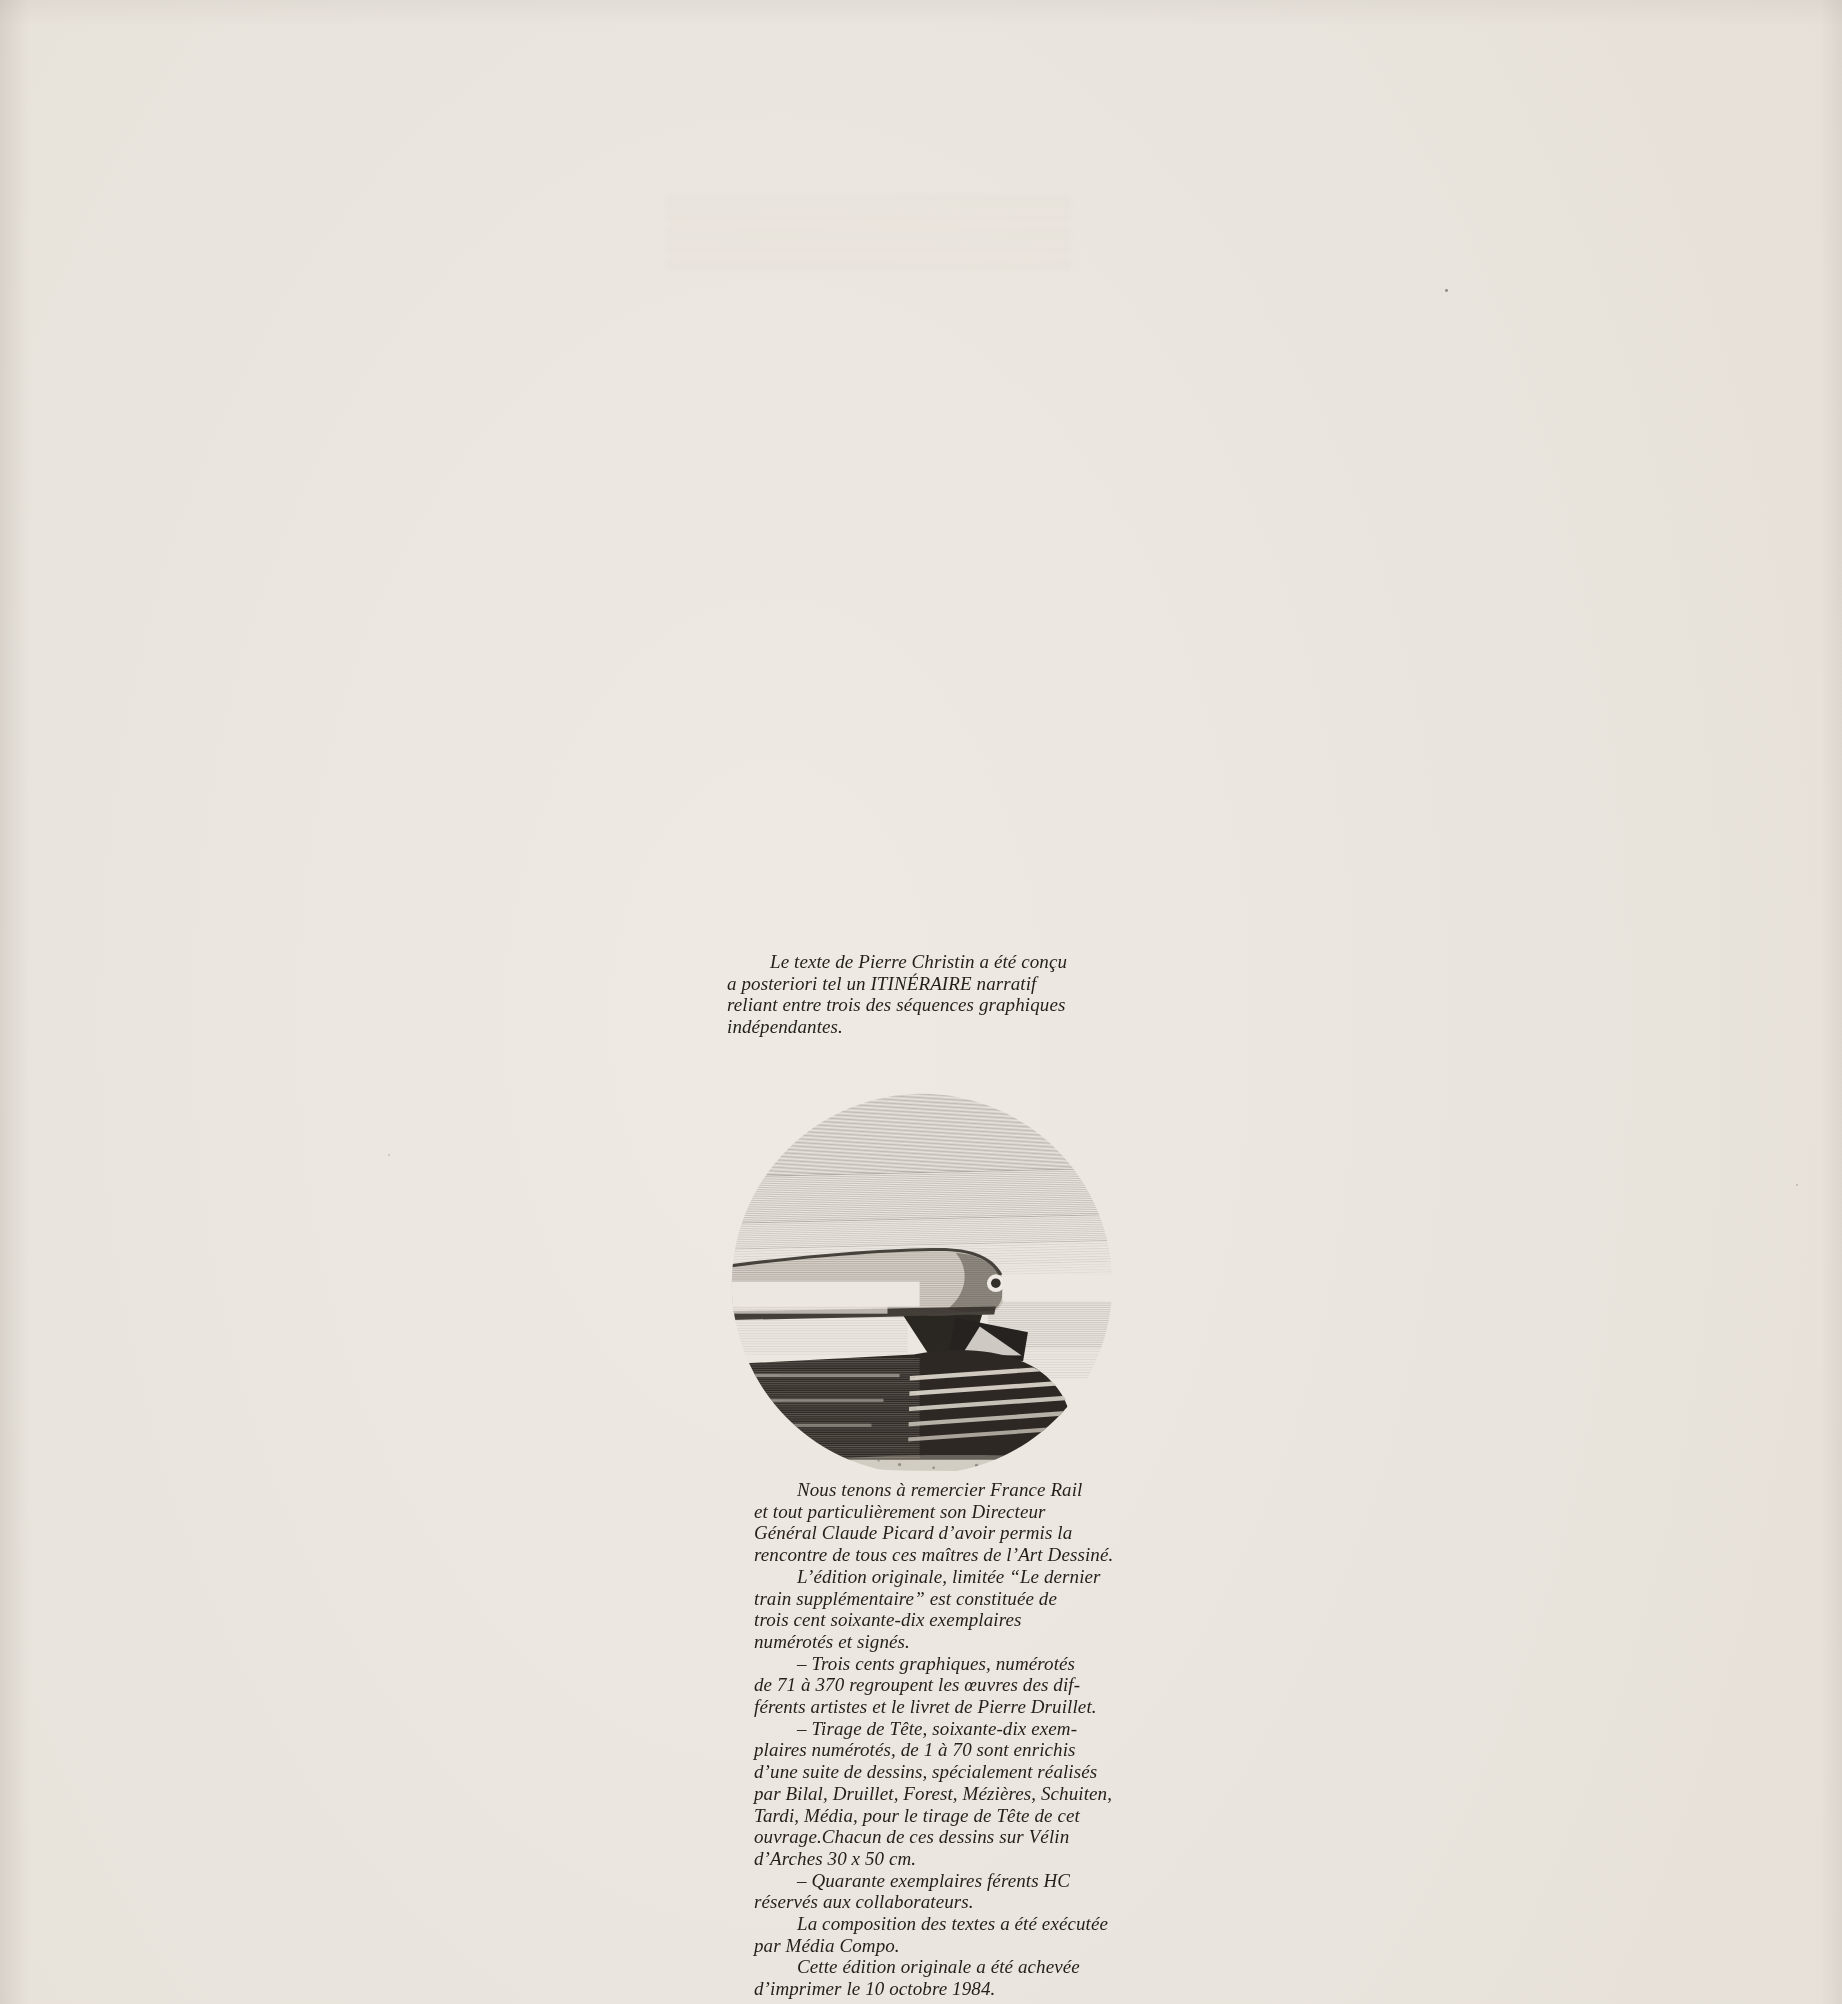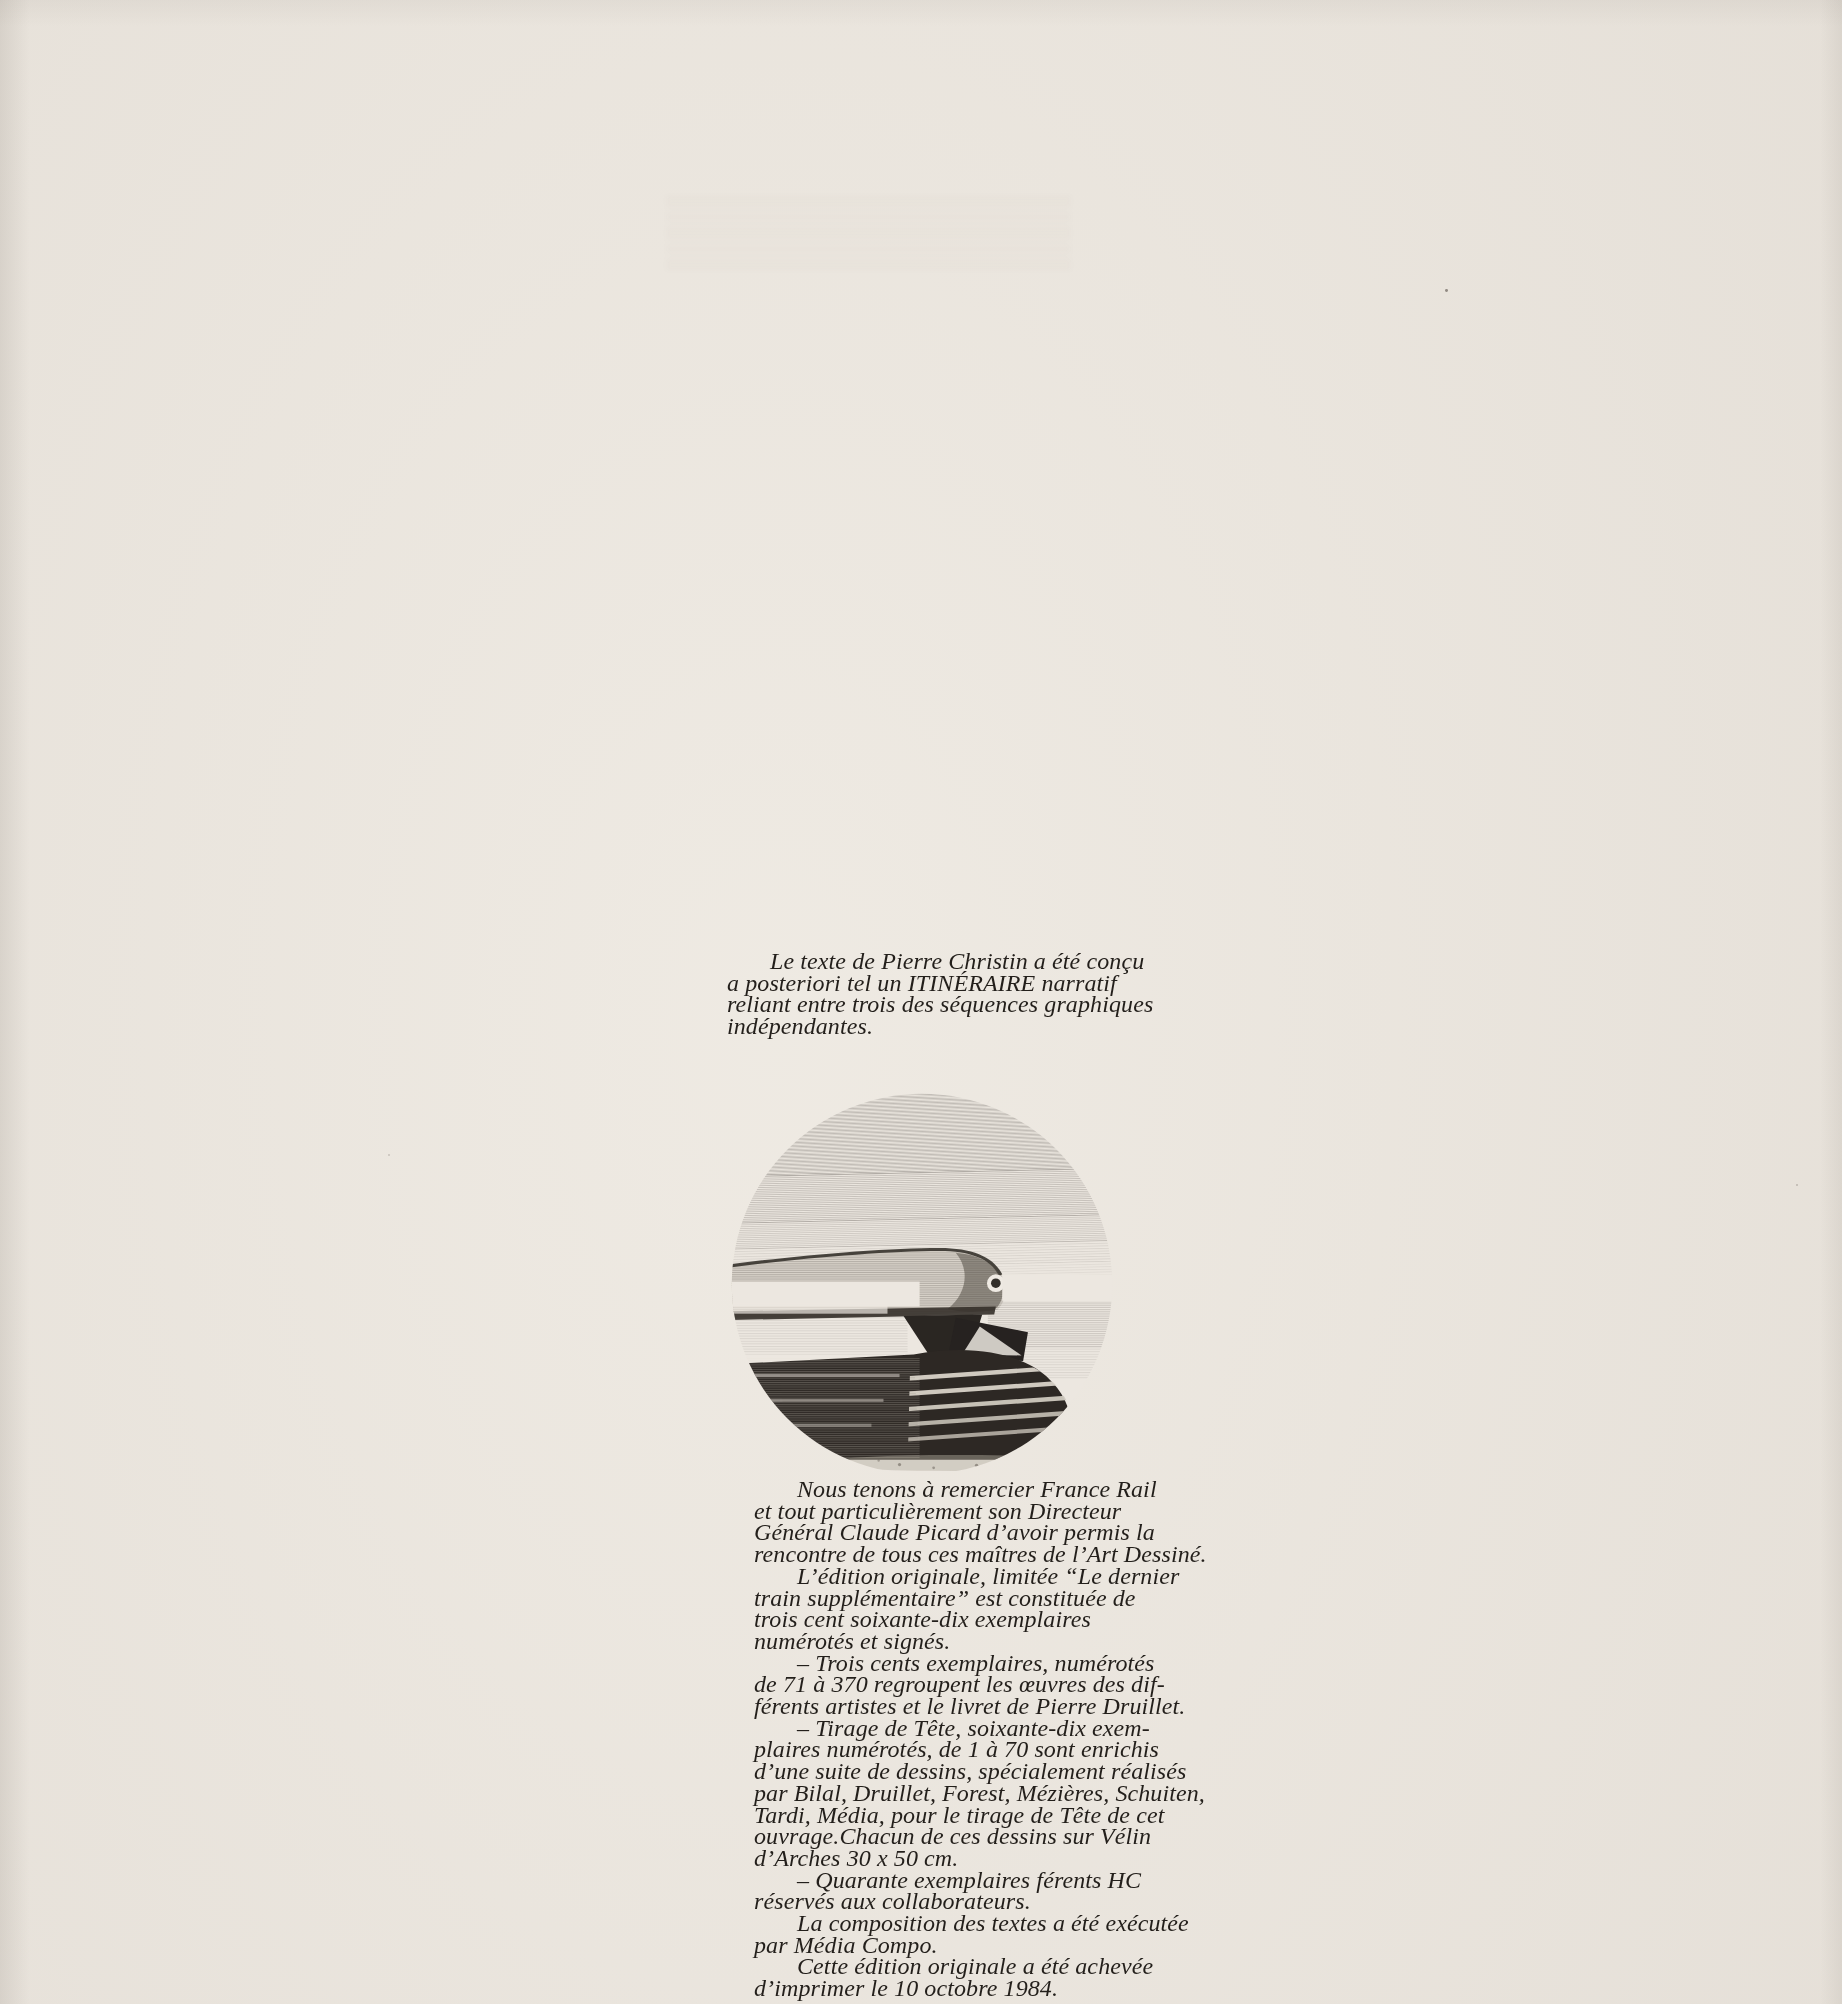--- a/index.html
+++ b/index.html
@@ -15,21 +15,21 @@
       linear-gradient(270deg, rgba(70,60,50,.07), rgba(70,60,50,0) 1.2%),
       linear-gradient(180deg, rgba(70,60,50,.05), rgba(70,60,50,0) 1.0%),
       linear-gradient(0deg, rgba(70,60,50,.06), rgba(70,60,50,0) 1.0%),
       radial-gradient(ellipse at 42% 38%, rgba(255,252,244,.25), rgba(196,185,170,.10) 85%);
     font-family: "Liberation Serif", "DejaVu Serif", serif;
     color: #231f1b;
   }
   .textblock {
     position: absolute;
     font-style: italic;
-    font-size: 24px;
+    font-size: 19px;
     line-height: 21.7px;
     letter-spacing: 0.1px;
   }
   .textblock .line { white-space: nowrap; }
   .textblock .line.indent { padding-left: 43px; }
   .intro   { left: 727px; top: 951px; width: 461px; }
   .body-text { left: 754px; top: 1479px; width: 461px; }
   .illustration {
     position: absolute;
     left: 731px; top: 1093px;
@@ -174,21 +174,21 @@
       <div class="line">rencontre de tous ces maîtres de l’Art Dessiné.</div>
 
       <div class="line indent">L’édition originale, limitée “Le dernier</div>
 
       <div class="line">train supplémentaire” est constituée de</div>
 
       <div class="line">trois cent soixante-dix exemplaires</div>
 
       <div class="line">numérotés et signés.</div>
 
-      <div class="line indent">– Trois cents exemplaires, numérotés</div>
+      <div class="line indent">– Trois cents graphiques, numérotés</div>
 
       <div class="line">de 71 à 370 regroupent les œuvres des dif-</div>
 
       <div class="line">férents artistes et le livret de Pierre Druillet.</div>
 
       <div class="line indent">– Tirage de Tête, soixante-dix exem-</div>
 
       <div class="line">plaires numérotés, de 1 à 70 sont enrichis</div>
 
       <div class="line">d’une suite de dessins, spécialement réalisés</div>

